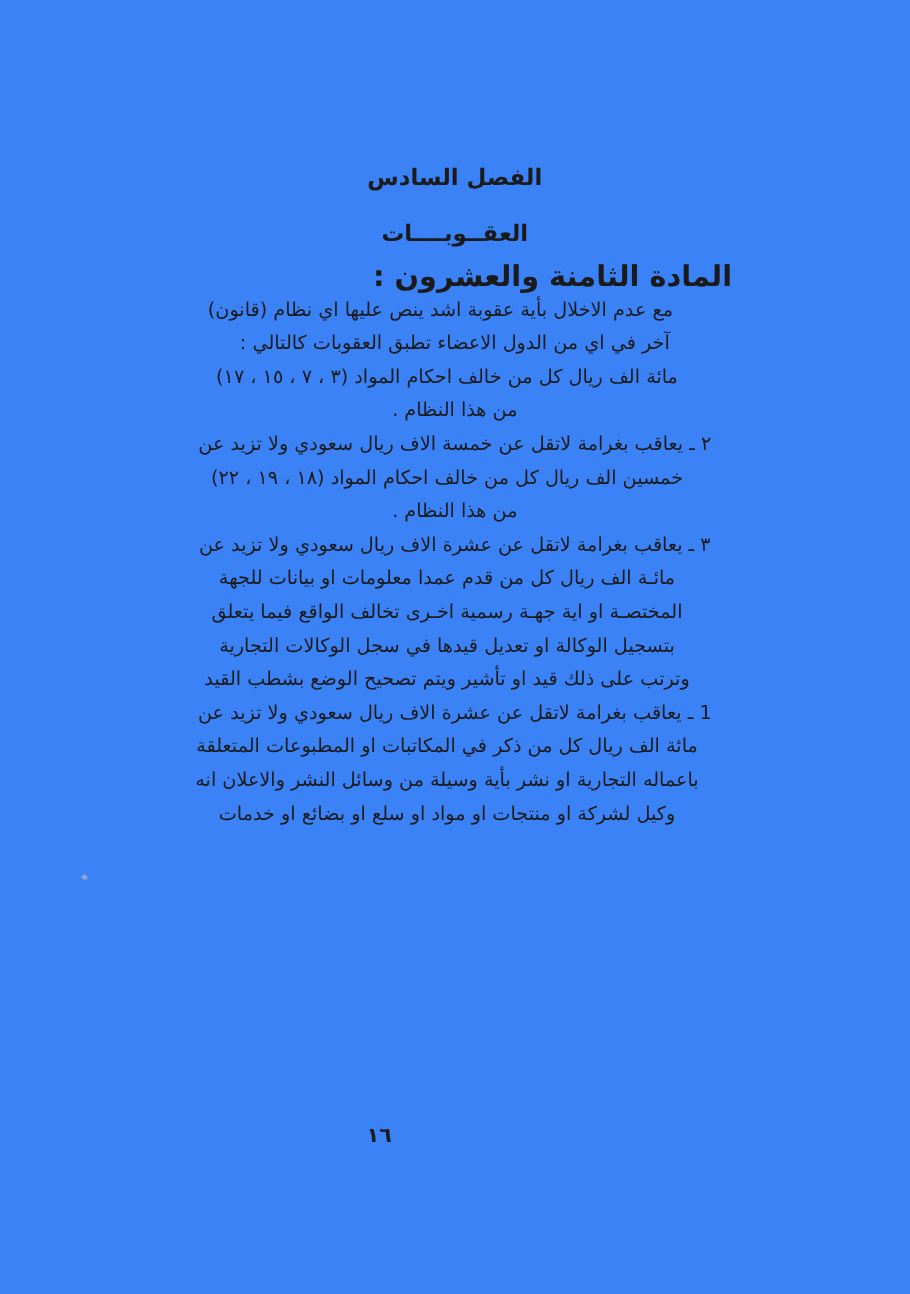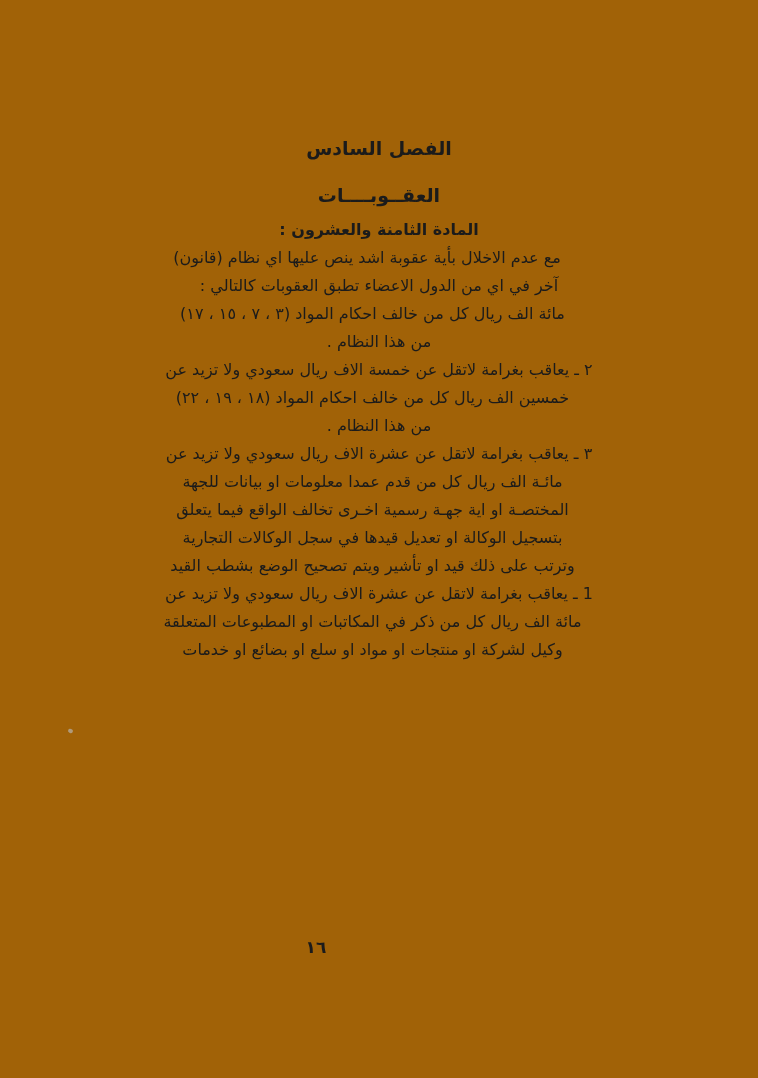--- a/index.html
+++ b/index.html
@@ -4,21 +4,21 @@
 <style>
   html, body {
     margin: 0;
     padding: 0;
     background: #ffffff;
   }
   .page {
     position: relative;
     width: 758px;
     height: 1078px;
-    background: #a16207;
+    background: #3b82f6;
     overflow: hidden;
     font-family: "DejaVu Sans", sans-serif;
     color: #1b1b1b;
     direction: rtl;
     text-decoration: underline;
   }
   .content {
     position: absolute;
     top: 0;
     left: 148px;
@@ -34,25 +34,25 @@
     letter-spacing: 0.5px;
   }
   .section-title {
     text-align: center;
     font-size: 19px;
     font-weight: bold;
     line-height: 30px;
     margin-top: 18px;
   }
   .article-heading {
-    font-size: 16px;
+    font-size: 24px;
     font-weight: bold;
     line-height: 28px;
     margin-top: 6px;
-    text-align: center;
+    text-align: right;
     white-space: nowrap;
   }
   .line {
     font-size: 16px;
     line-height: 28px;
     text-align: center;
     white-space: nowrap;
   }
   .indent-para { padding-right: 24px; }
   .indent-cont { padding-right: 13px; }
@@ -112,20 +112,21 @@
       <div class="line">٣ ـ يعاقب بغرامة لاتقل عن عشرة الاف ريال سعودي ولا تزيد عن</div>
       <div class="line indent-cont">مائـة الف ريال كل من قدم عمدا معلومات او بيانات للجهة</div>
       <div class="line indent-cont">المختصـة او اية جهـة رسمية اخـرى تخالف الواقع فيما يتعلق</div>
       <div class="line indent-cont">بتسجيل الوكالة او تعديل قيدها في سجل الوكالات التجارية</div>
       <div class="line indent-cont">وترتب على ذلك قيد او تأشير ويتم تصحيح الوضع بشطب القيد</div>
     </div>
 
     <div class="item">
       <div class="line">1 ـ يعاقب بغرامة لاتقل عن عشرة الاف ريال سعودي ولا تزيد عن</div>
       <div class="line indent-cont">مائة الف ريال كل من ذكر في المكاتبات او المطبوعات المتعلقة</div>
+      <div class="line indent-cont">باعماله التجارية او نشر بأية وسيلة من وسائل النشر والاعلان انه</div>
       <div class="line indent-cont">وكيل لشركة او منتجات او مواد او سلع او بضائع او خدمات</div>
     </div>
 
   </div>
 
   <div class="page-number">١٦</div>
 
   <div class="scan-speck"></div>
 </div>
 

